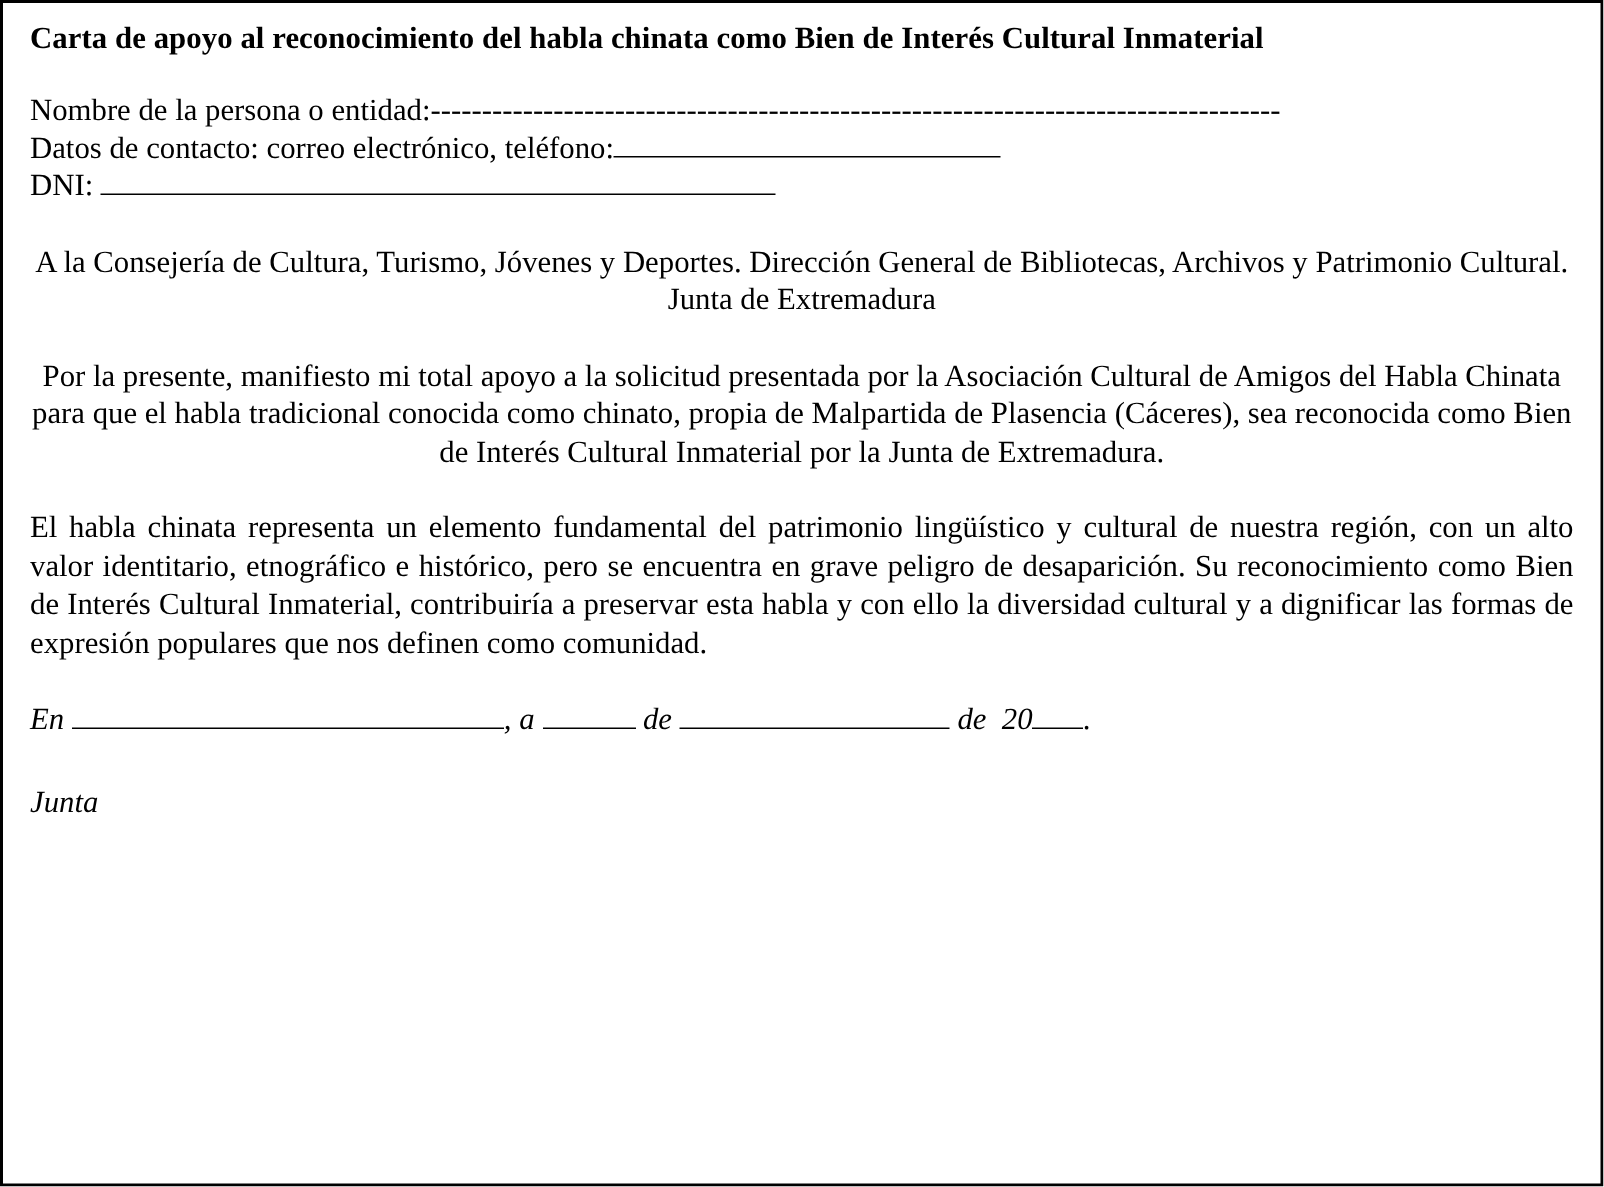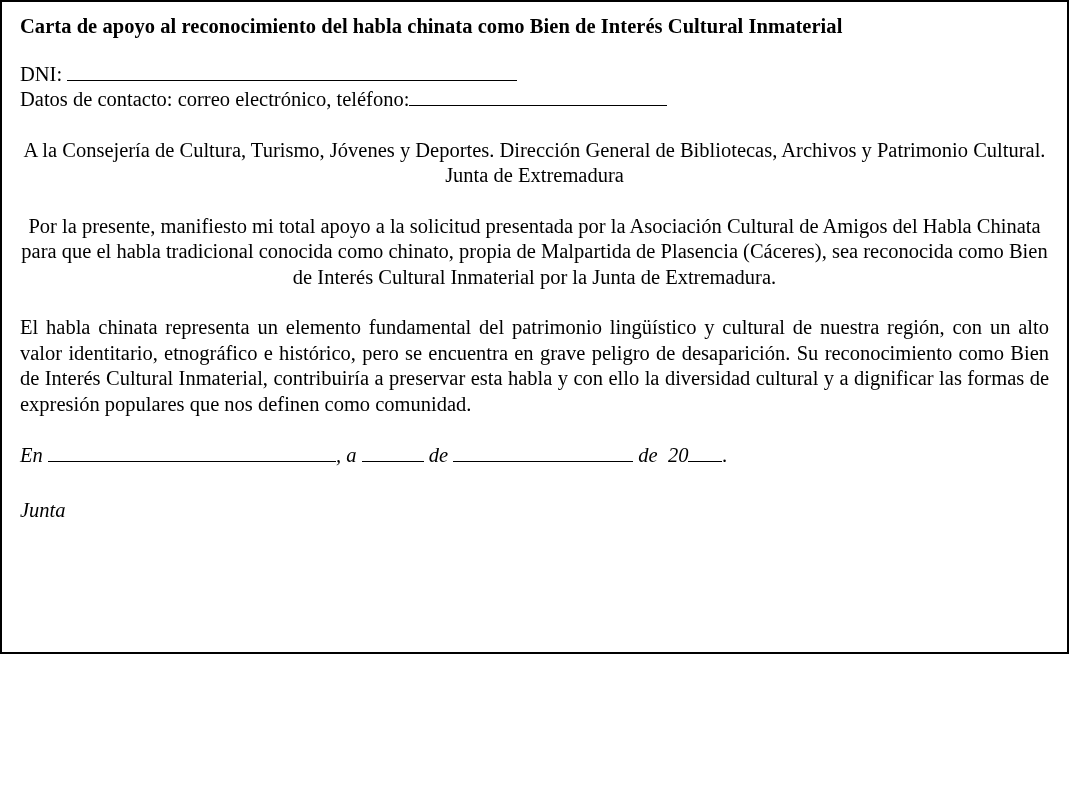--- a/index.html
+++ b/index.html
@@ -9,21 +9,21 @@
   }
   body {
     width: 1069px;
     height: 791px;
     font-family: "Liberation Serif", "DejaVu Serif", serif;
     color: #000000;
   }
   .document-frame {
     box-sizing: border-box;
     width: 1069px;
-    height: 654px;
+    height: 791px;
     border: 2px solid #000000;
     background: #ffffff;
     padding: 12px 18px 0 18px;
     overflow: hidden;
   }
   .doc-title {
     font-size: 20.5px;
     font-weight: bold;
     line-height: 1.25;
     margin: 0 0 0 0;
@@ -78,26 +78,27 @@
 </style>
 </head>
 <body>
 
 <div class="document-frame">
 
   <h1 class="doc-title">Carta de apoyo al reconocimiento del habla chinata como Bien de Interés Cultural Inmaterial</h1>
 
   <div class="spacer-line"></div>
 
+  <div class="field-line"><span>Nombre de la persona o entidad:</span><span class="dash-fill">-----------------------------------------------------------------------------------</span></div>
 
 
 
+  <div class="field-line"><span>Datos de contacto: correo electrónico, teléfono:</span><span class="blank b-contact"></span></div>
+
   <div class="field-line"><span>DNI:</span>&nbsp;<span class="blank b-dni-top"></span></div>
-
-  <div class="field-line"><span>Datos de contacto: correo electrónico, teléfono:</span><span class="blank b-contact"></span></div>
 
   <div class="gap-md"></div>
 
   <p class="block left">A la Consejería de Cultura, Turismo, Jóvenes y Deportes. Dirección General de Bibliotecas, Archivos y Patrimonio Cultural.  Junta de Extremadura</p>
 
   <div class="gap-sm"></div>
 
   <p class="block left">Por la presente, manifiesto mi total apoyo a la solicitud presentada por la Asociación Cultural de Amigos del Habla Chinata para que el habla tradicional conocida como chinato, propia de Malpartida de Plasencia (Cáceres), sea reconocida como Bien de Interés Cultural Inmaterial por la Junta de Extremadura.</p>
 
   <div class="gap-sm"></div>

